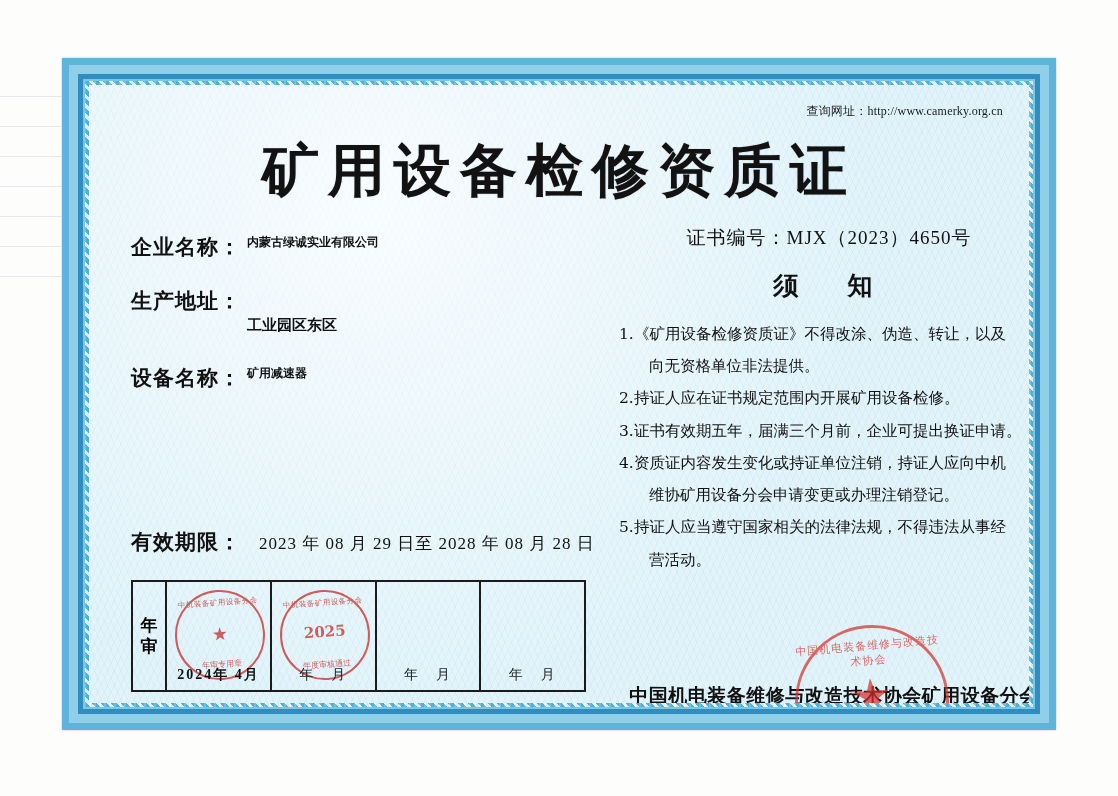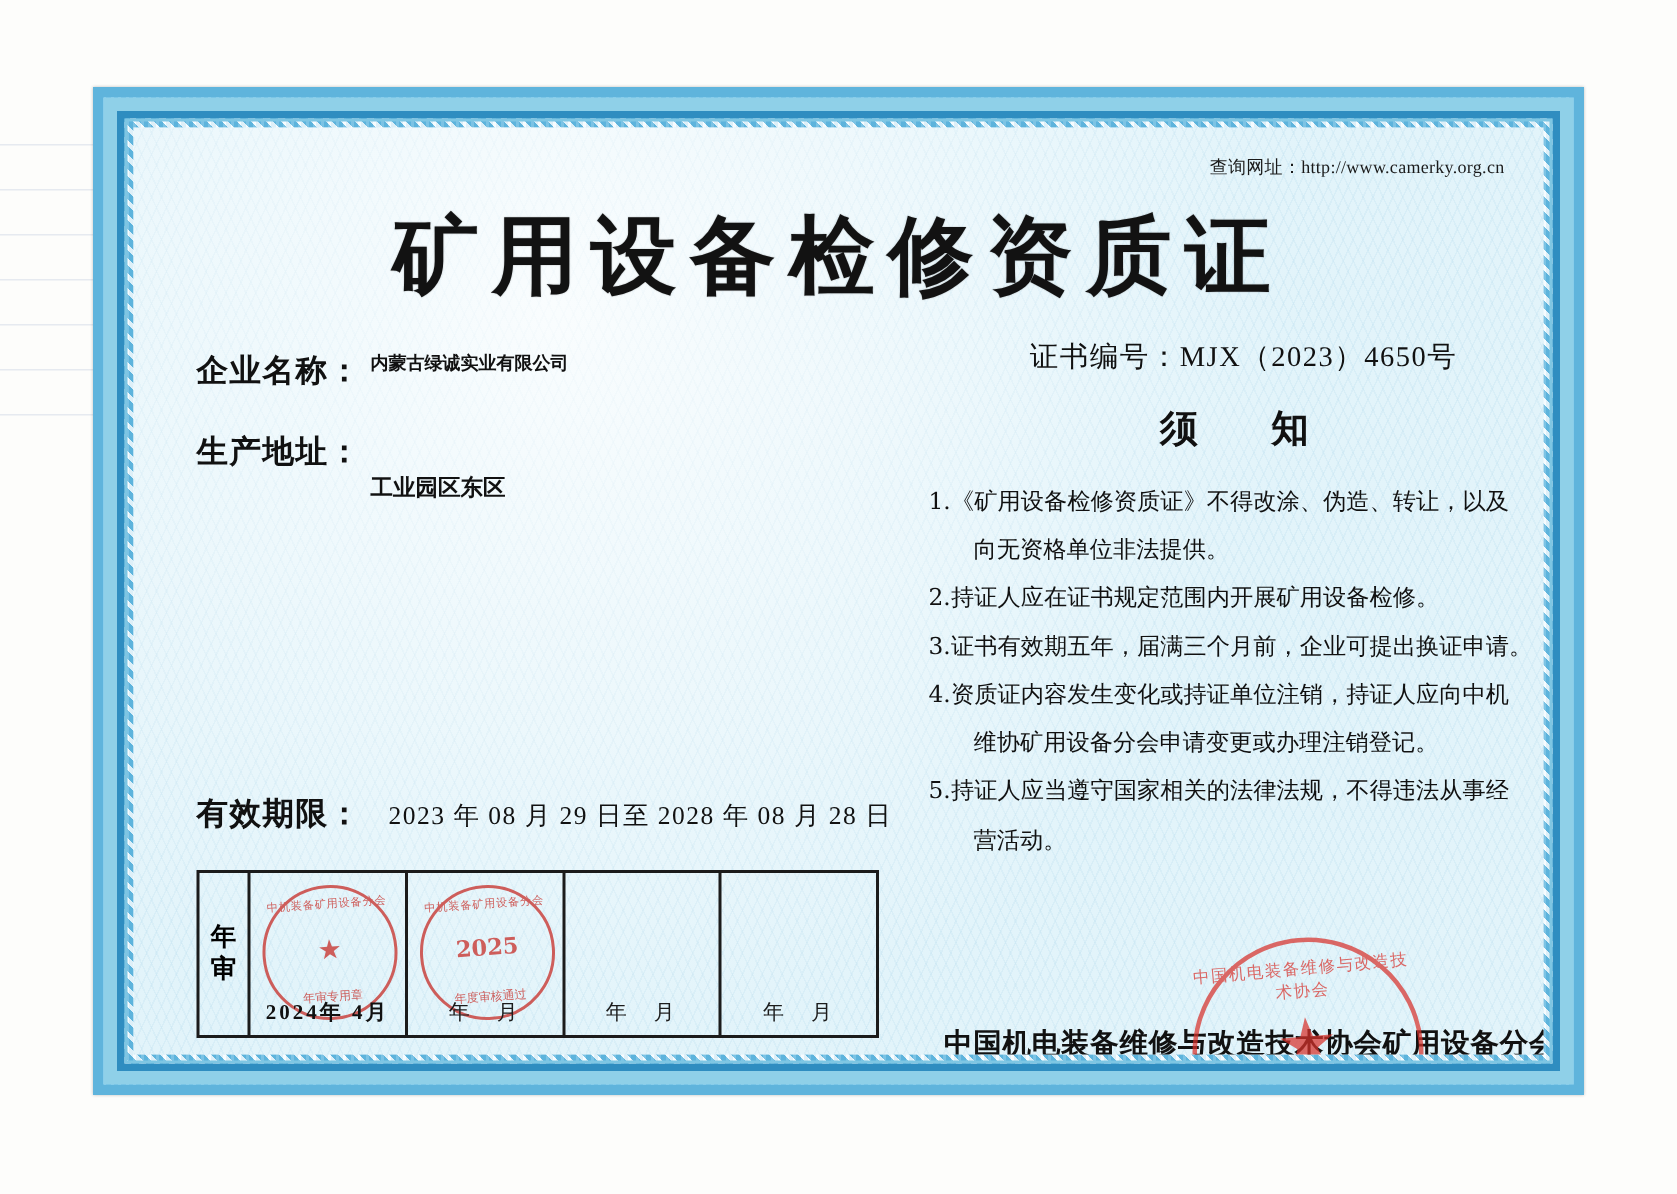--- a/index.html
+++ b/index.html
@@ -30,21 +30,21 @@
     background: rgba(150,170,200,0.22);
   }
 
   
   #certificate {
     position: absolute;
     left: 62px;
     top: 58px;
     width: 994px;
     height: 672px;
-    background: #7dd3fc;
+    background: #14b8a6;
     box-shadow: 0 0 2px rgba(0,0,0,0.25);
   }
   
   .border-a {
     position: absolute;
     inset: 0;
     border: 7px solid #5fb4dc;
     background:
       repeating-linear-gradient(90deg,
         rgba(255,255,255,0.65) 0px,
@@ -372,20 +372,24 @@
           <span class="field-label">企业名称：</span>
           <span class="field-value">内蒙古绿诚实业有限公司</span>
         </div>
         <div class="field">
           <span class="field-label">生产地址：</span>
           <span class="field-value small">
             <br>
             <span>工业园区东区</span>
           </span>
         </div>
+        <div class="field">
+          <span class="field-label">设备名称：</span>
+          <span class="field-value">矿用减速器</span>
+        </div>
       </div>
 
       <div id="validity">
         <span class="field-label">有效期限：</span>
         <span class="field-value">2023 年 08 月 29 日至 2028 年 08 月 28 日</span>
       </div>
 
       <div id="annual-table">
         <div id="annual-label">
           <span>年</span>

